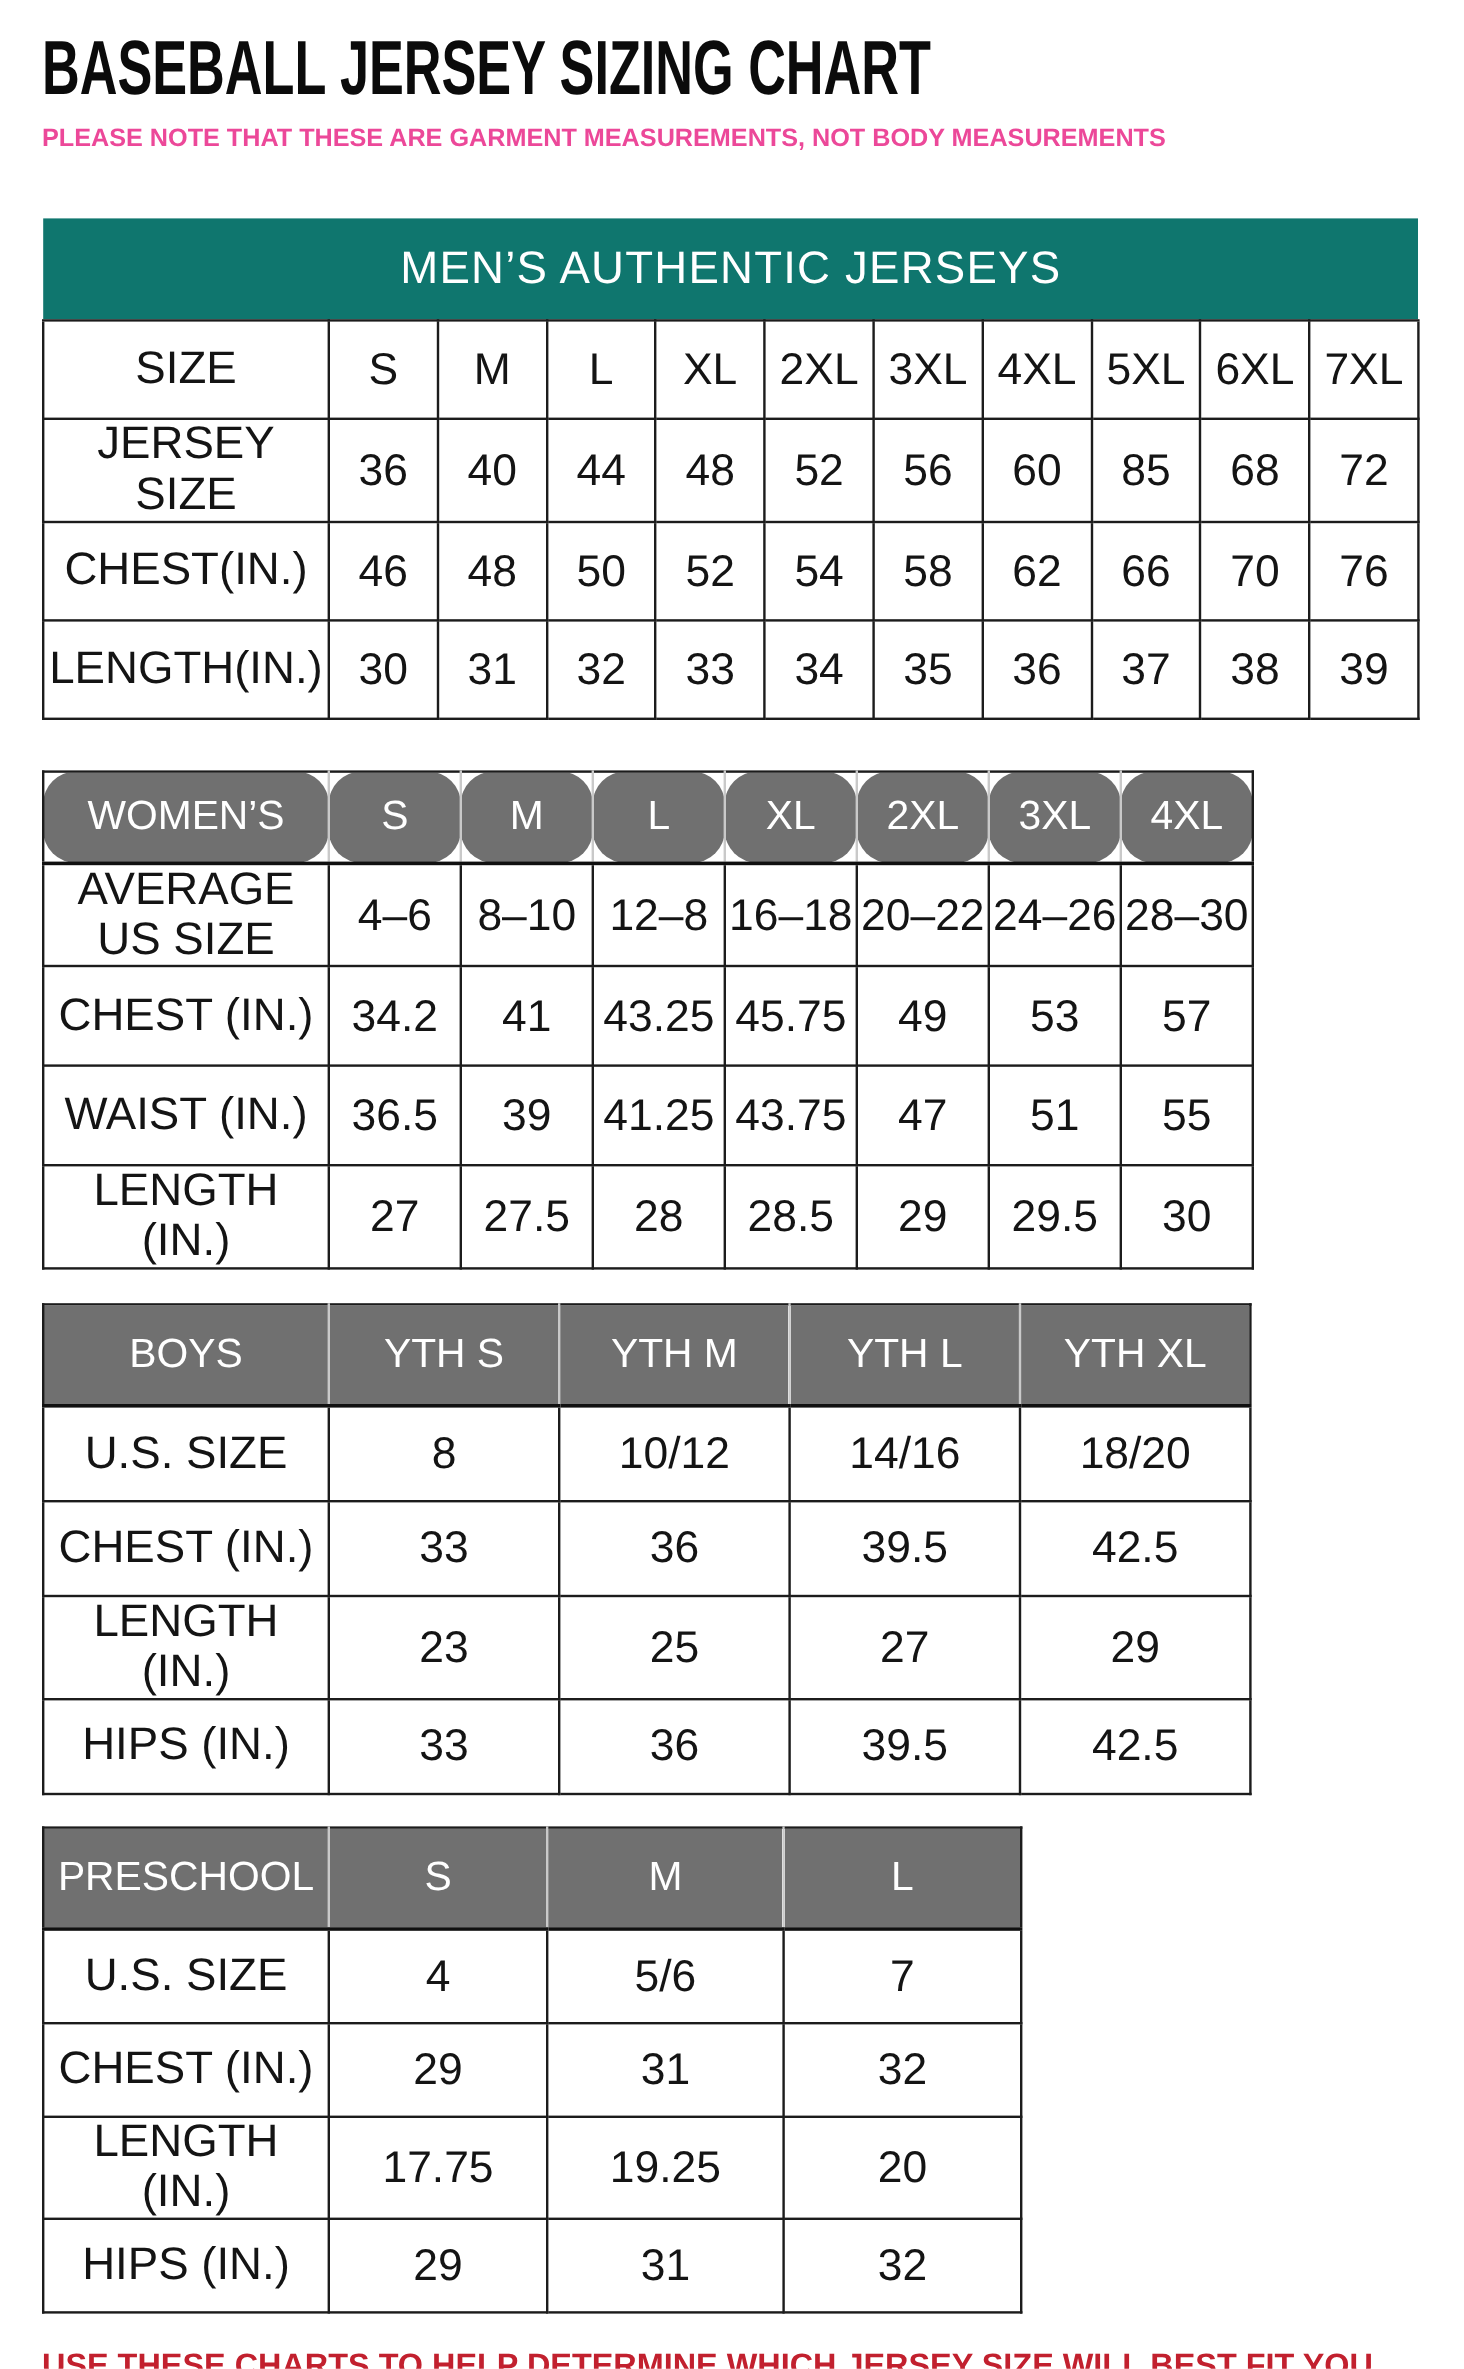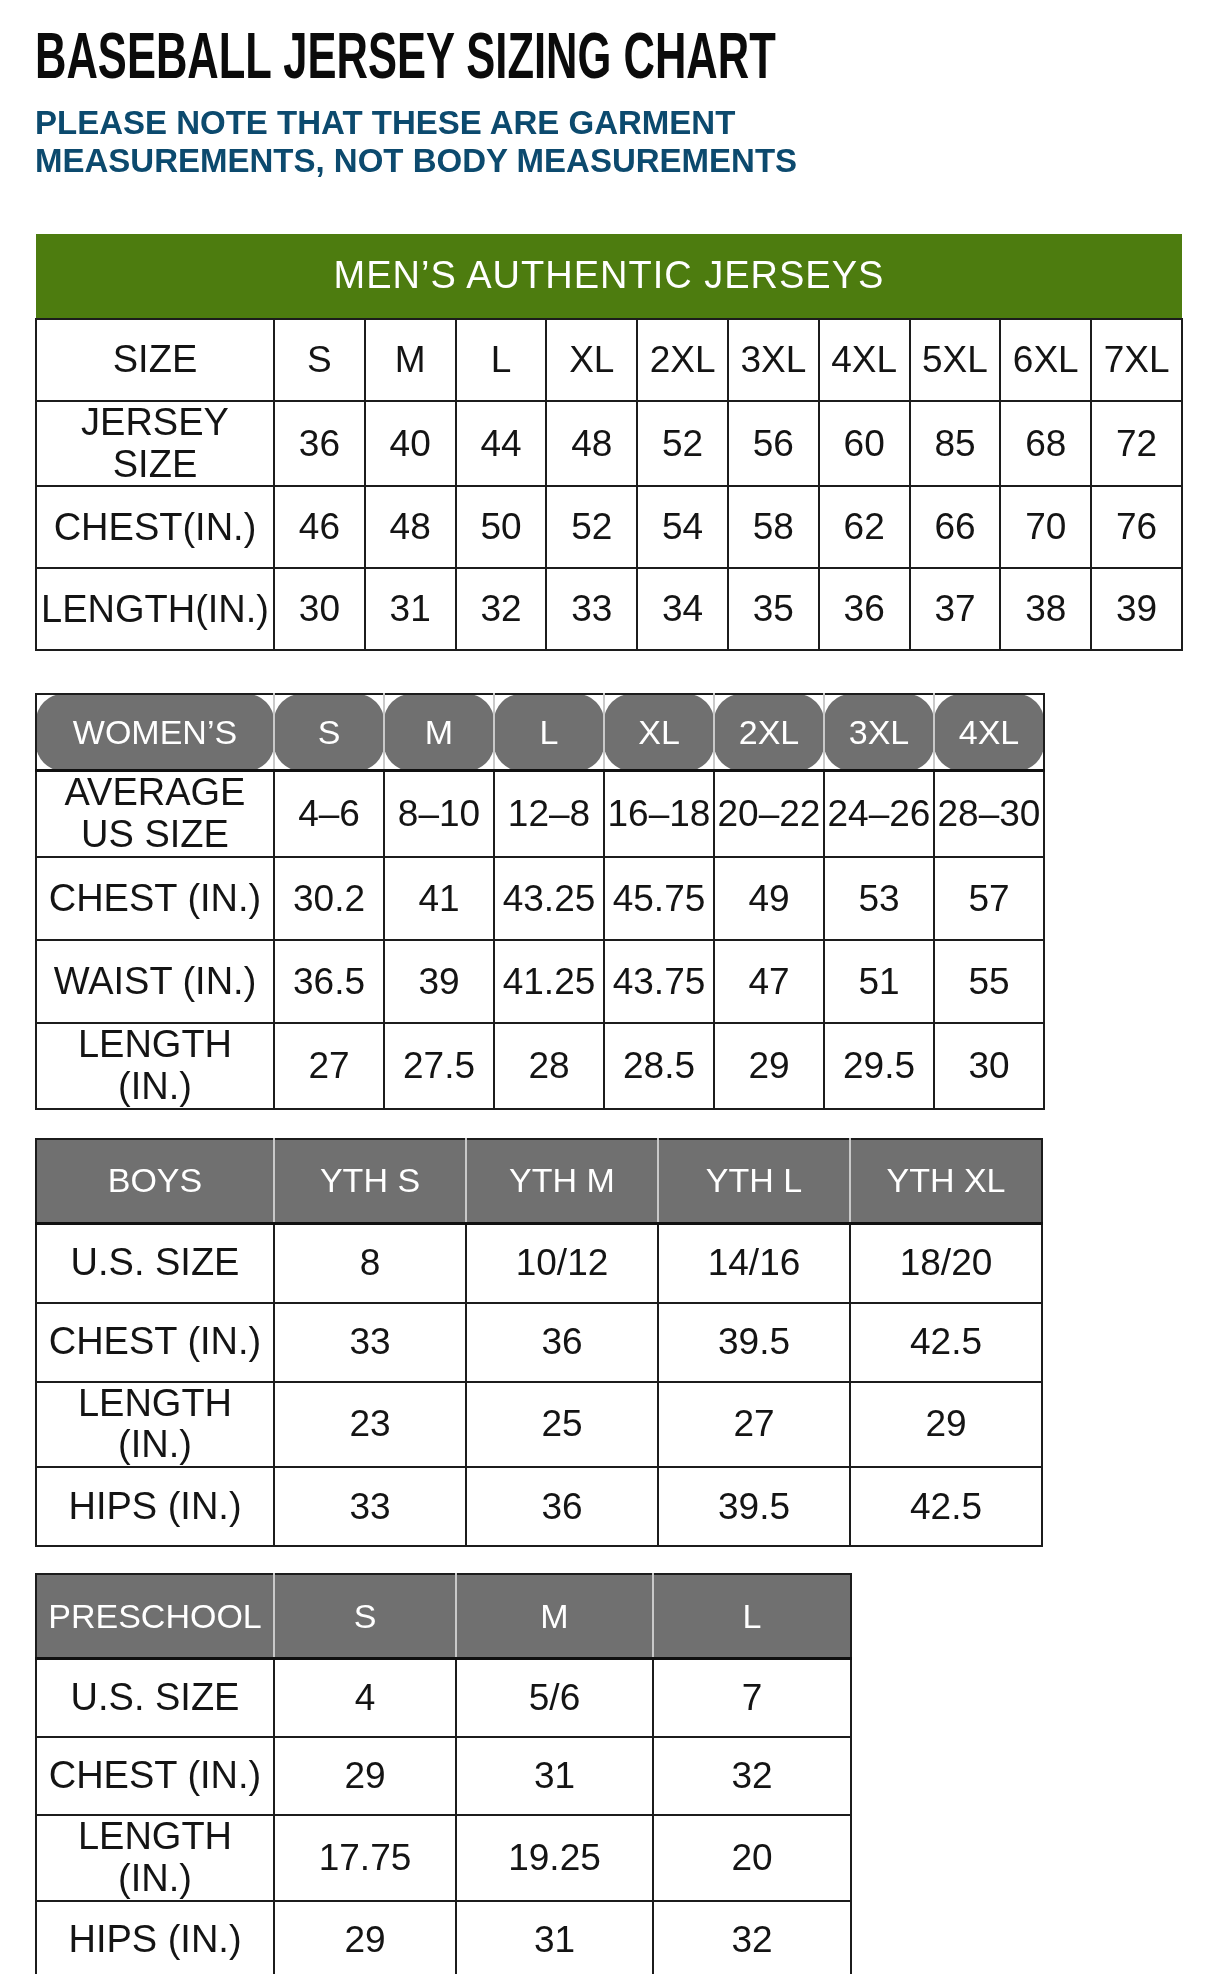--- a/index.html
+++ b/index.html
@@ -1,33 +1,33 @@
 <!DOCTYPE html>
 <html><head>
 <meta charset="utf-8">
 <style>
   html,body{margin:0;padding:0;background:#fff;}
   body{width:1220px;height:1974px;overflow:hidden;font-family:"Liberation Sans",sans-serif;color:#111;}
   .page{padding:24px 0 0 35px;}
 
   .title{margin:0;font-weight:bold;font-size:64px;line-height:1.0;letter-spacing:0;
          white-space:nowrap;transform:scaleX(0.68);transform-origin:left center;color:#0b0b0b;}
-  .note{margin:16px 0 0 0;max-width:940px;font-size:33px;line-height:1.15;
-        font-weight:bold;color:#0c4a6e;}
+  .note{margin:16px 0 0 0;max-width:940px;font-size:21px;line-height:1.15;
+        font-weight:bold;color:#ec4899;}
   .footer{margin:28px 0 0 0;font-size:27px;white-space:nowrap;font-weight:bold;color:#c2202e;}
 
   table.tbl{border-collapse:collapse;table-layout:fixed;}
   .tbl td{text-align:center;vertical-align:middle;border:2px solid #1c1c1c;
           font-size:37px;color:#141414;padding:0;overflow:hidden;}
   .tbl td.label{font-size:38px;line-height:1.1;}
 
   
   .mens{margin-top:54px;width:1146px;}
   .mens td{height:80px;}
-  td.banner{background:#4d7c0f;color:#ffffff;font-size:38px;letter-spacing:1px;
+  td.banner{background:#0f766e;color:#ffffff;font-size:38px;letter-spacing:1px;
             border:none;border-bottom:2px solid #1c1c1c;height:84px;}
 
   
   .gray-head td{background:#707070;color:#ffffff;font-size:34px;
                 border-left:2px solid #c9c9c9;border-right:2px solid #c9c9c9;
                 border-top:2px solid #1c1c1c;border-bottom:3px solid #101010;}
   .gray-head td:first-child{border-left:2px solid #1c1c1c;}
   .gray-head td:last-child{border-right:2px solid #1c1c1c;}
 
   .womens{margin-top:42px;width:1008px;}
@@ -136,21 +136,21 @@
       <td>4–6</td>
       <td>8–10</td>
       <td>12–8</td>
       <td>16–18</td>
       <td>20–22</td>
       <td>24–26</td>
       <td>28–30</td>
     </tr>
     <tr>
       <td class="label">CHEST (IN.)</td>
-      <td>30.2</td>
+      <td>34.2</td>
       <td>41</td>
       <td>43.25</td>
       <td>45.75</td>
       <td>49</td>
       <td>53</td>
       <td>57</td>
     </tr>
     <tr>
       <td class="label">WAIST (IN.)</td>
       <td>36.5</td>

